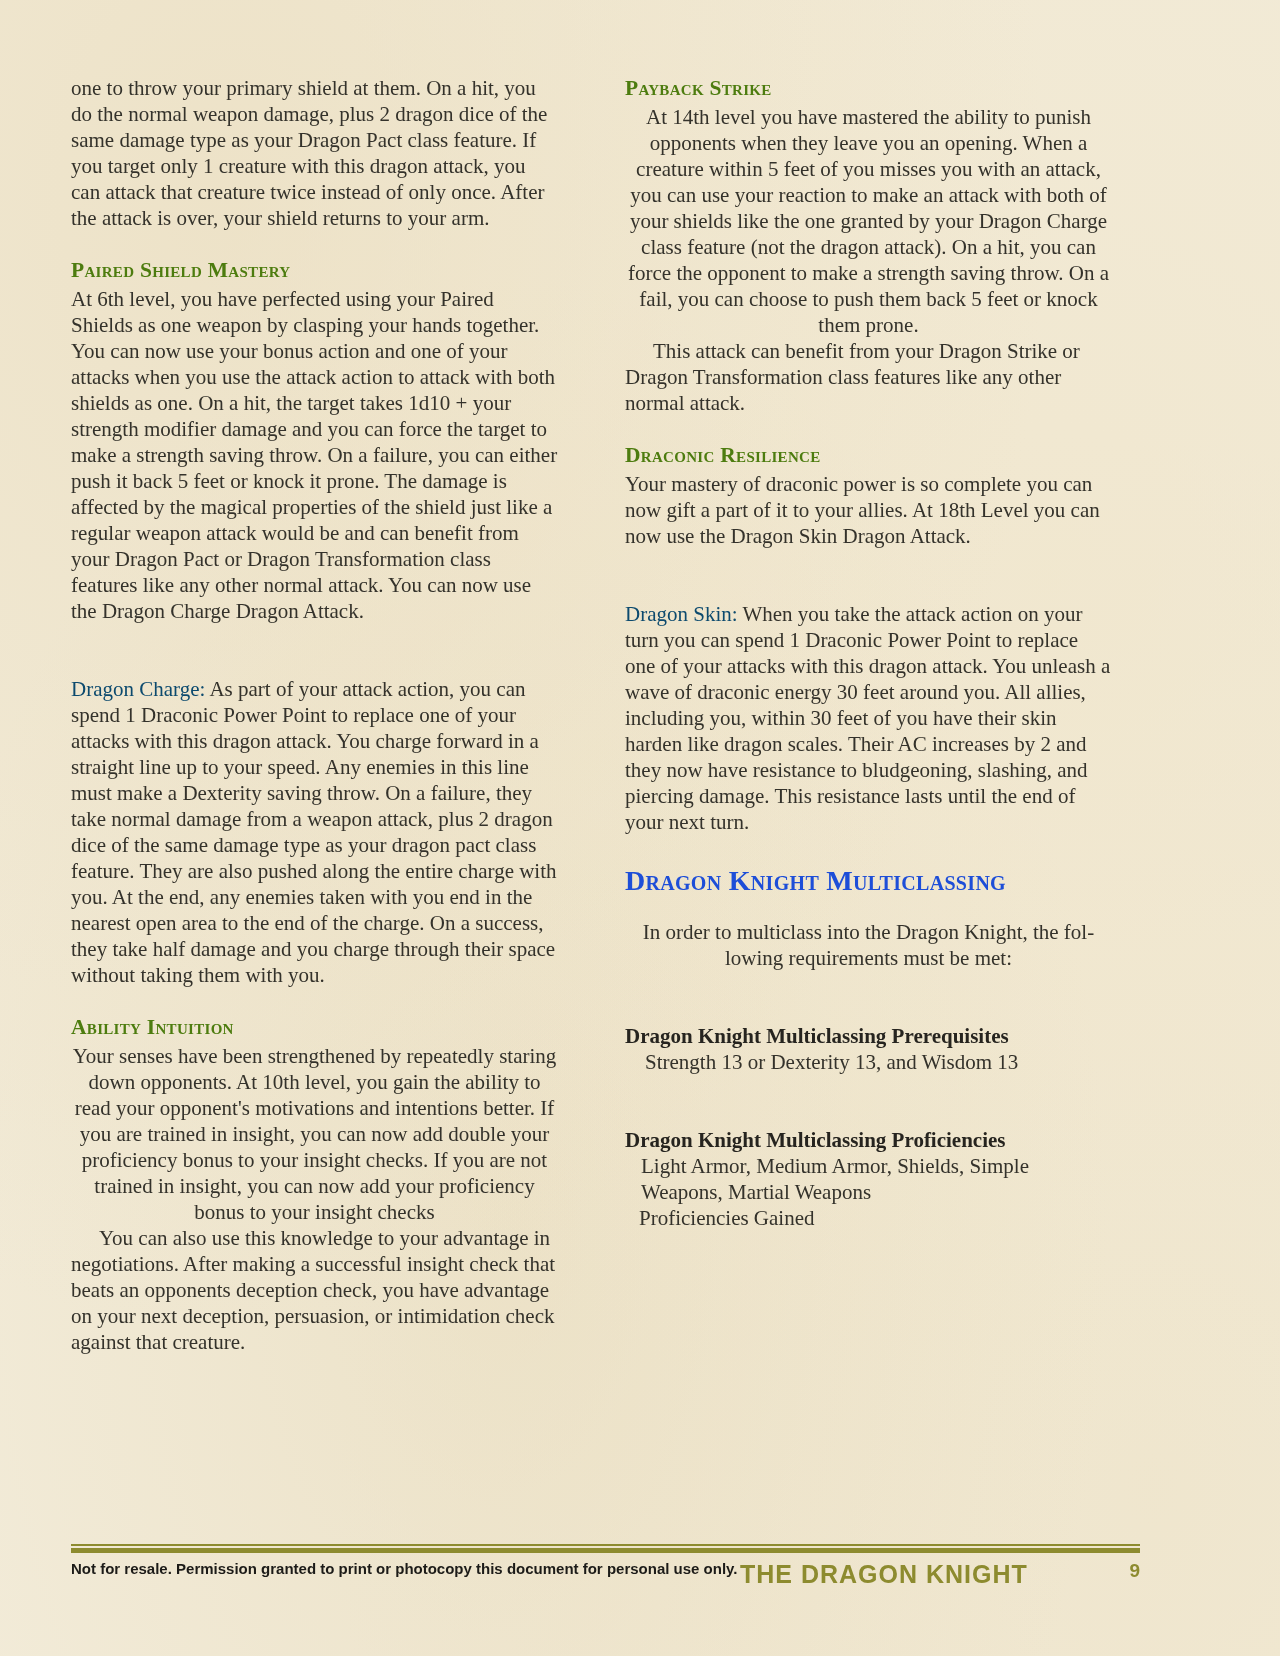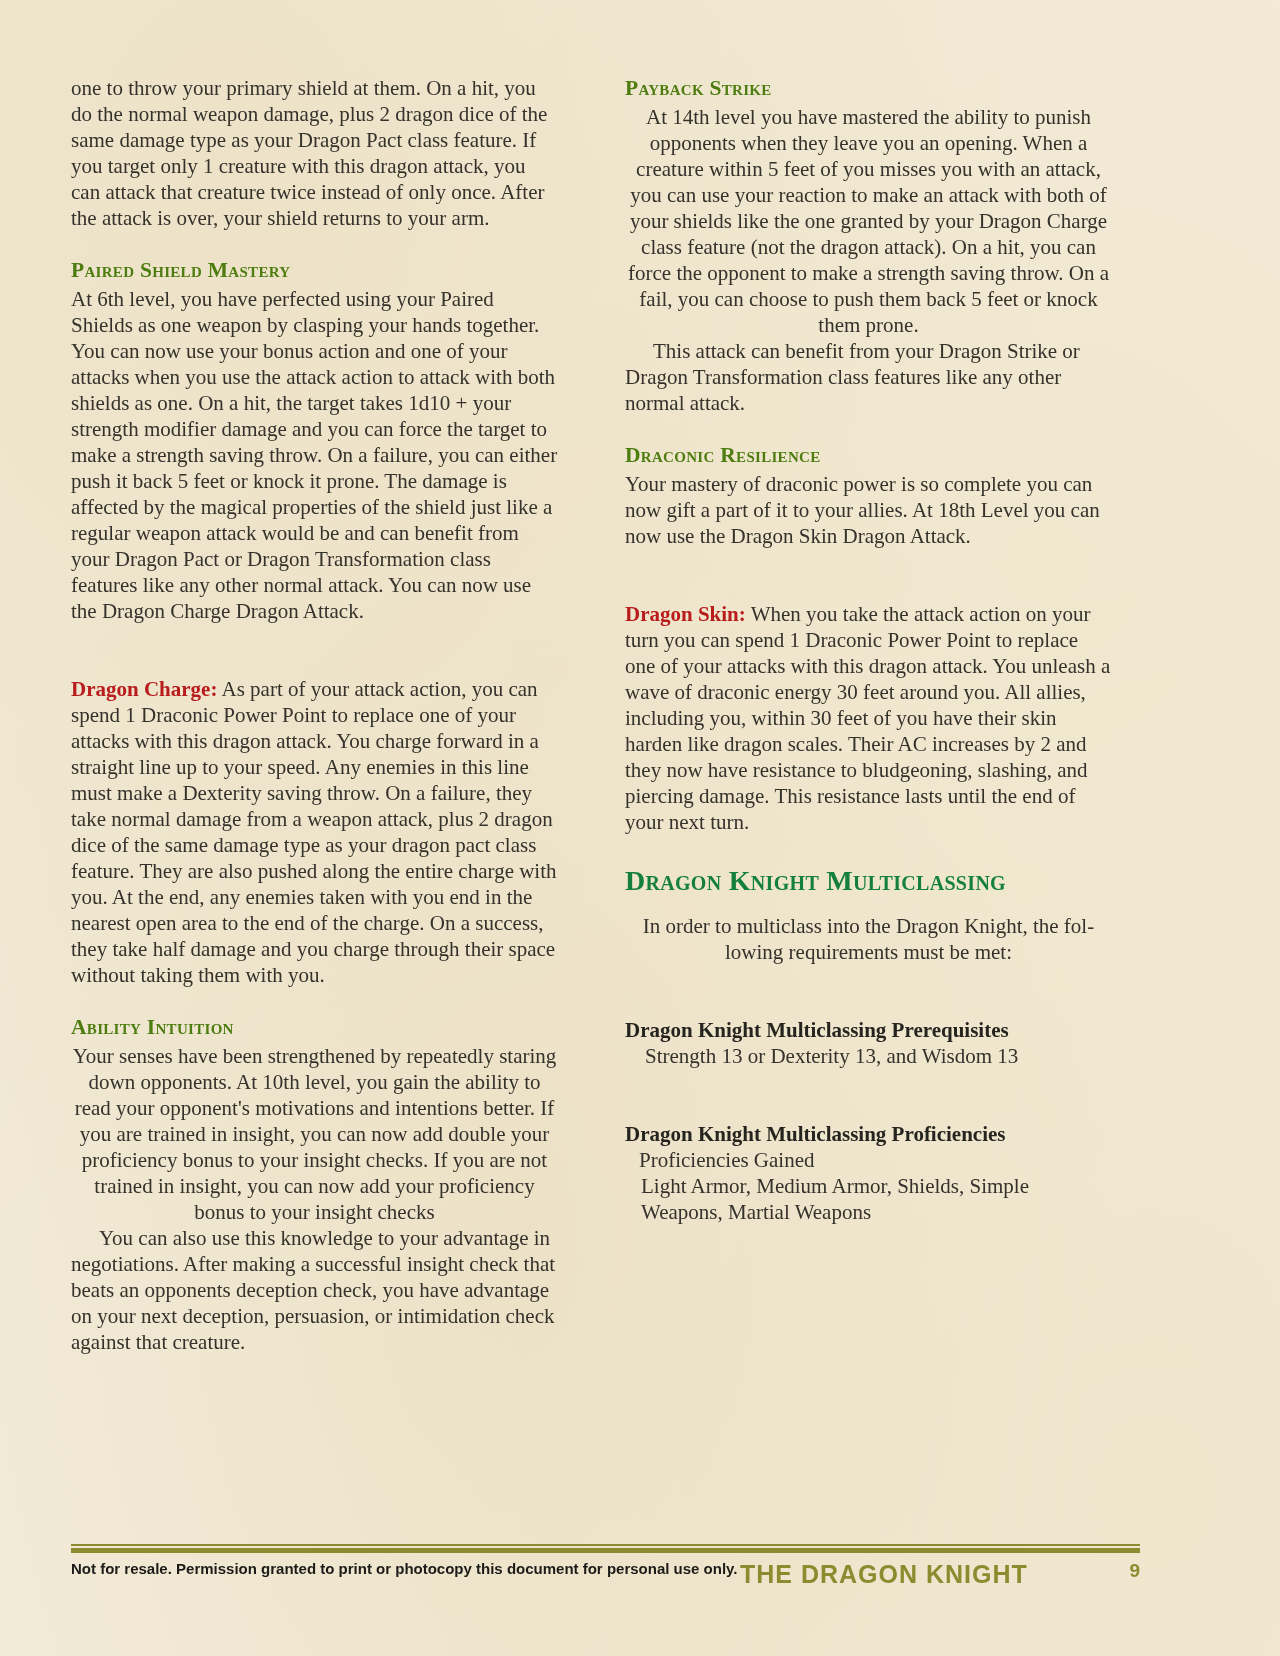--- a/index.html
+++ b/index.html
@@ -43,30 +43,30 @@
     font-size: 21.5px;
     line-height: 26px;
     font-weight: 600;
     font-variant: small-caps;
     letter-spacing: 0.3px;
     color: #4d7c0f;
   }
   h3.sub.first { margin-top: 0; }
 
   h2.big {
-    margin: 30px 0 16px 0;
+    margin: 30px 0 22px 0;
     font-size: 28px;
     line-height: 32px;
     font-weight: 600;
     font-variant: small-caps;
     letter-spacing: 0.3px;
-    color: #15803d;
+    color: #1d4ed8;
   }
 
-  .bold-lead { font-weight: bold; color: #b91c1c; }
+  .bold-lead { font-weight: normal; color: #0c4a6e; }
 
   .mc-title {
     font-weight: bold;
     color: #26241f;
     line-height: 26px;
   }
   .mc-line { line-height: 26px; }
   .mc-line.i1 { padding-left: 12px; }
   .mc-line.i2 { padding-left: 20px; }
   .mc-line.i3 { padding-left: 14px; }
@@ -138,22 +138,22 @@
   <p class="para gap-top"><span class="bold-lead">Dragon Skin:</span><span> When you take the attack action on your turn you can spend 1 Draconic Power Point to replace one of your attacks with this dragon attack. You unleash a wave of draconic energy 30 feet around you. All allies, including you, within 30 feet of you have their skin harden like dragon scales.  Their AC increases by 2 and they now have resistance to bludgeoning, slashing, and piercing damage.  This resistance lasts until the end of your next turn.</span></p>
 
   <h2 class="big">Dragon Knight Multiclassing</h2>
   <p class="para mb0">In order to multiclass into the Dragon Knight, the fol-
 lowing requirements must be met:</p>
 
   <div class="mc-title gap-top">Dragon Knight Multiclassing Prerequisites</div>
   <div class="mc-line i2">Strength 13 or Dexterity 13, and Wisdom 13</div>
 
   <div class="mc-title gap-top">Dragon Knight Multiclassing Proficiencies</div>
+  <div class="mc-line i4">Light Armor, Medium Armor, Shields, Simple Weapons, Martial Weapons</div>
   <div class="mc-line i3">Proficiencies Gained</div>
-  <div class="mc-line i4">Light Armor, Medium Armor, Shields, Simple Weapons, Martial Weapons</div>
 </div>
 
 <div class="footer">
   <div class="rule-thin"></div>
   <div class="rule-thick"></div>
   <div class="footer-row">
     <span class="footer-left">Not for resale. Permission granted to print or photocopy this document for personal use only.</span>
     <span class="footer-center">THE DRAGON KNIGHT</span>
     <span class="footer-page">9</span>
   </div>

